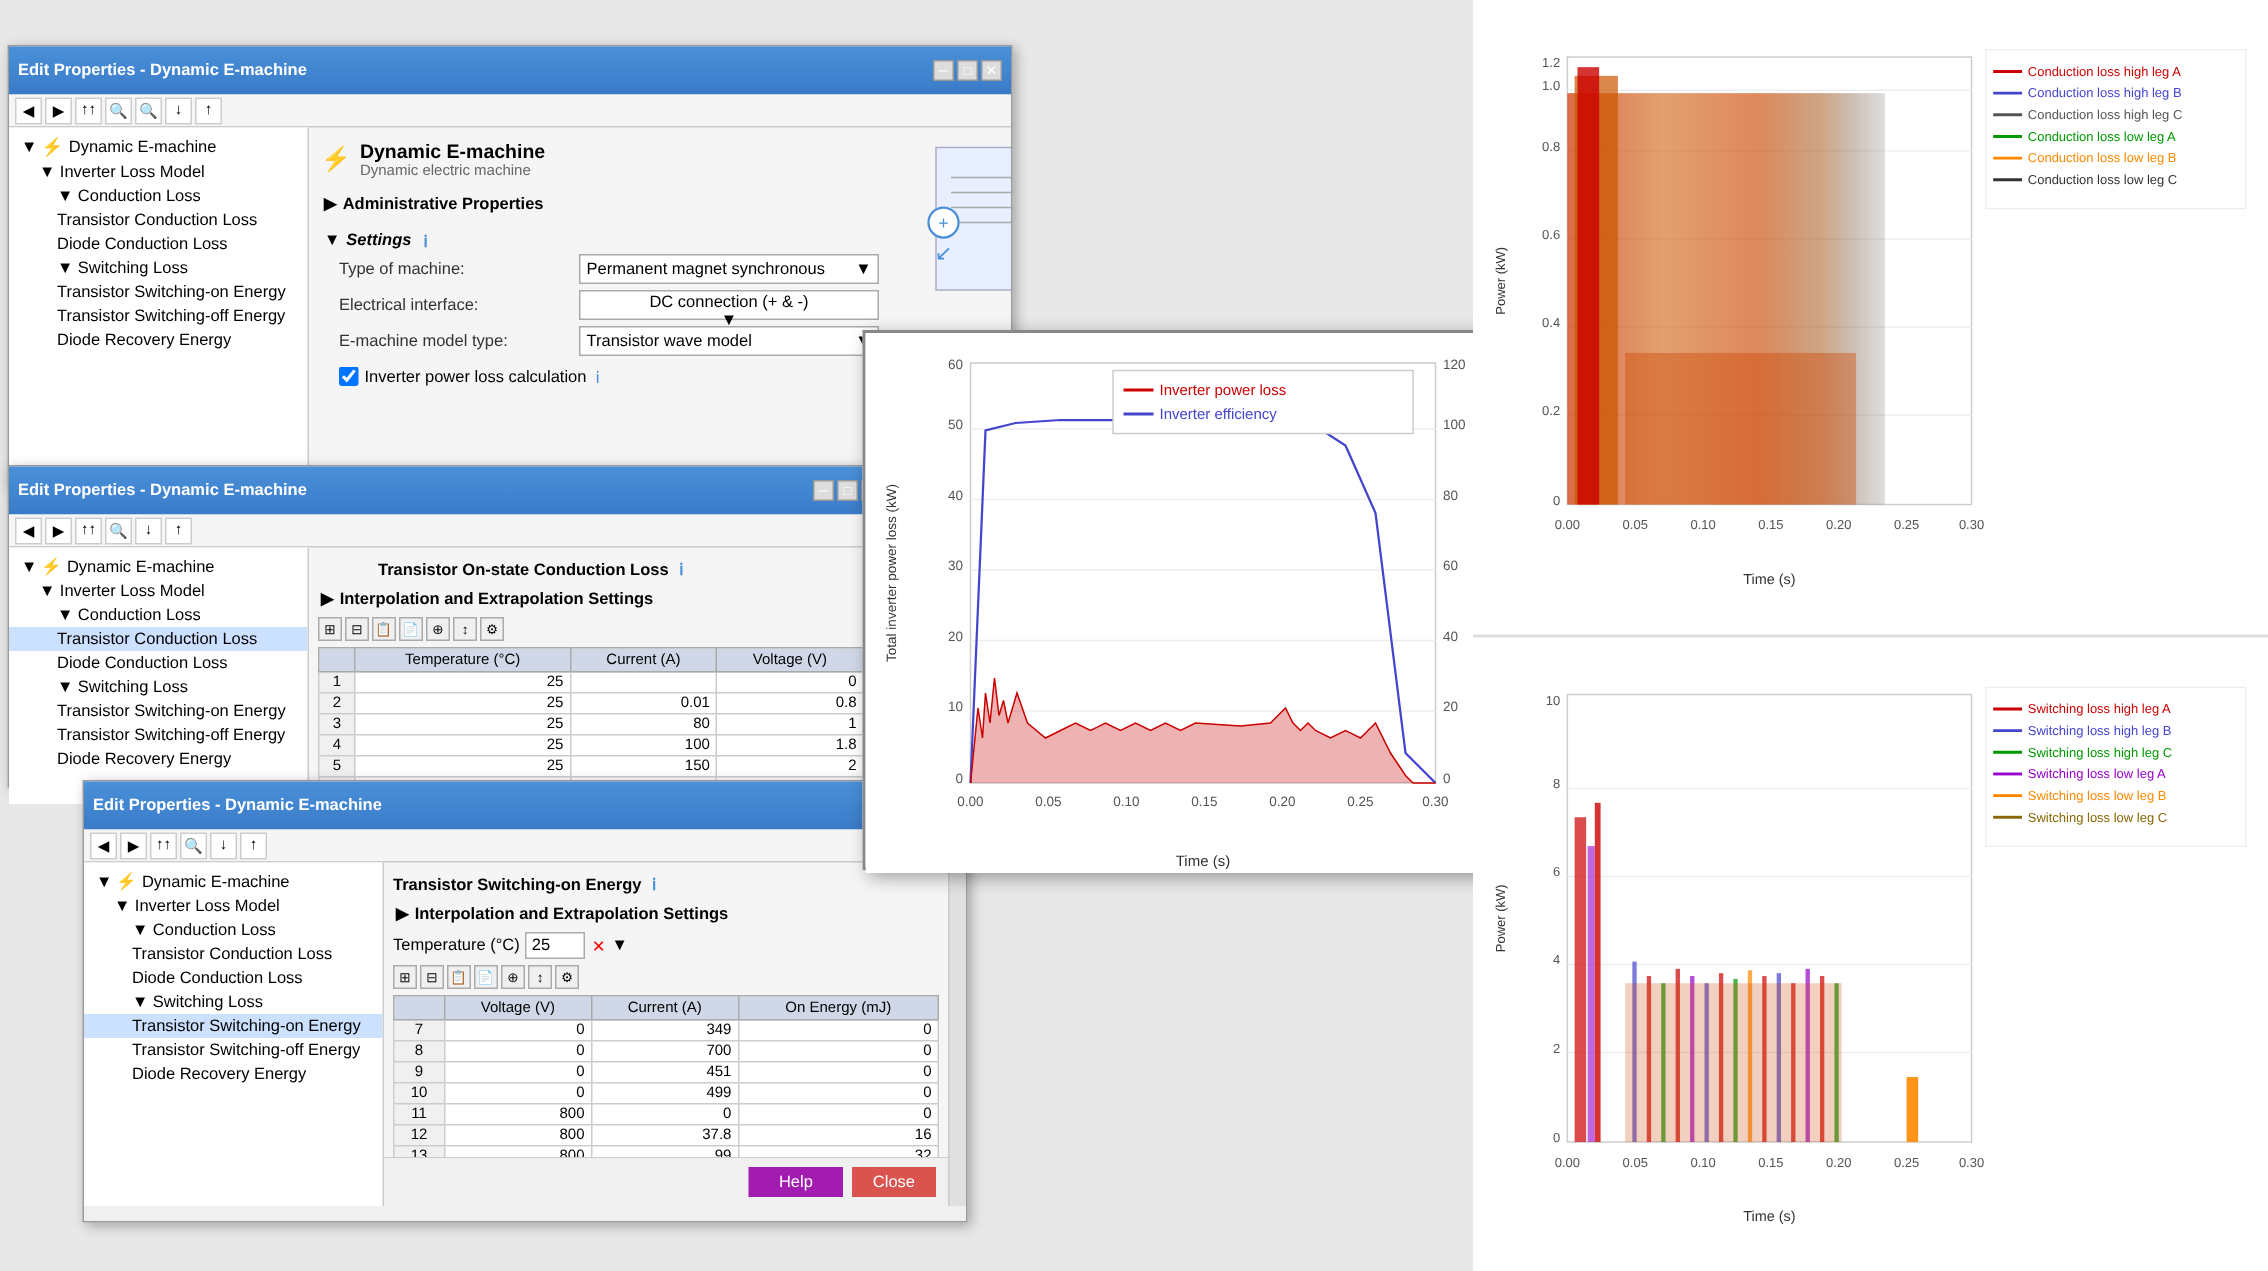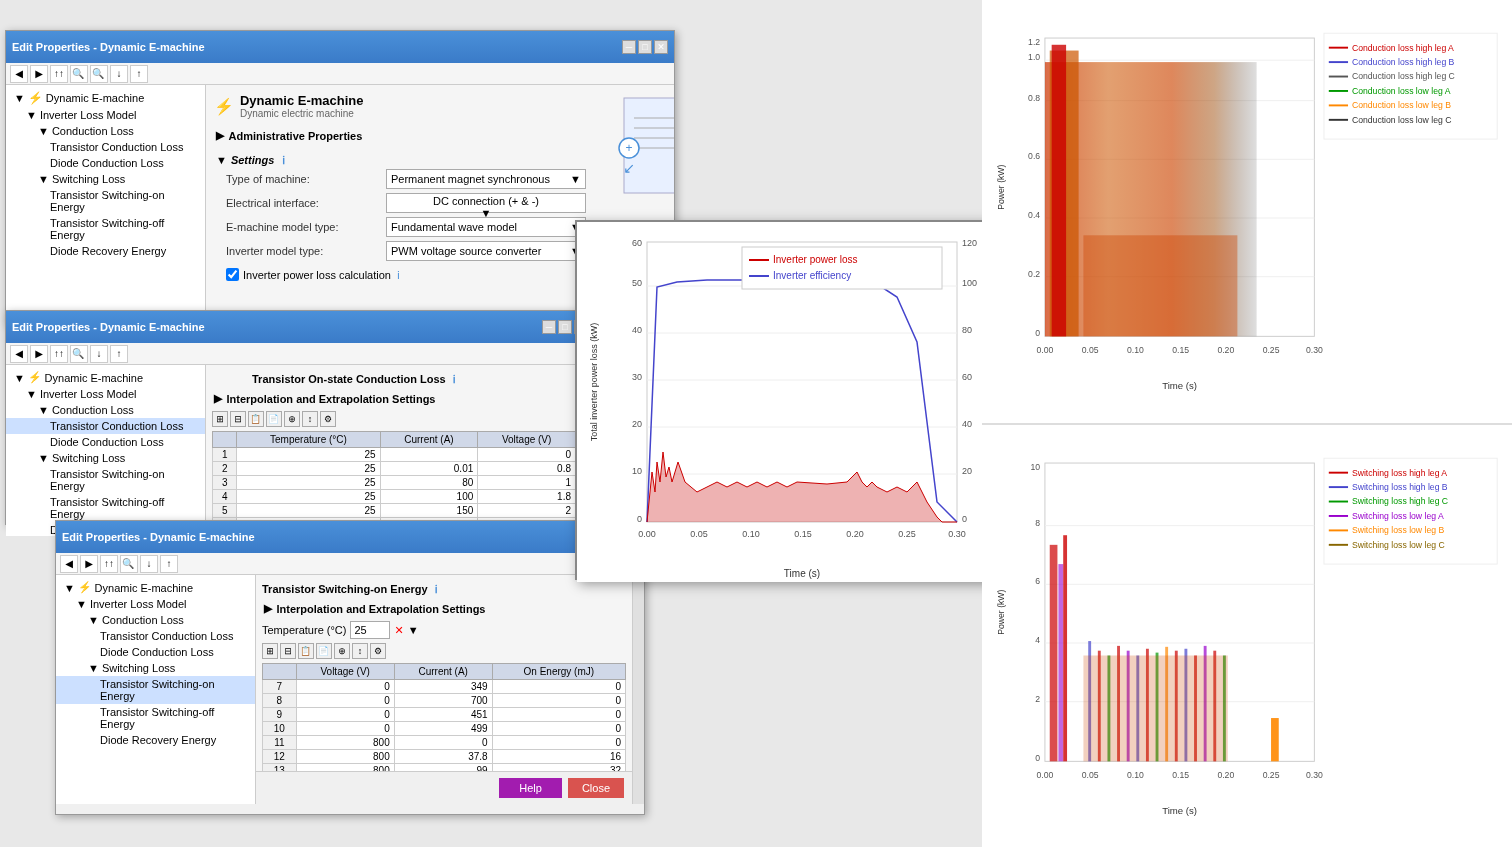--- a/index.html
+++ b/index.html
@@ -94,21 +94,21 @@
       cursor: pointer;
       display: flex;
       align-items: center;
       gap: 3px;
     }
     .tree-item.selected { background: #cce0ff; }
 
     .tree-indent-1 { padding-left: 8px; }
     .tree-indent-2 { padding-left: 20px; }
     .tree-indent-3 { padding-left: 32px; }
-    .tree-indent-4 { padding-left: 44px; }
+    .tree-indent-4 { padding-left: 32px; }
 
     
     .content-panel {
       flex: 1;
       padding: 8px;
       overflow-y: auto;
       background: #f5f5f5;
     }
 
     .collapsible-title {
@@ -371,28 +371,21 @@
               <div class="form-row">
                 <span class="form-label">Electrical interface:</span>
                 <div class="form-control" style="min-width:200px;flex-direction:column;">
                   <span>DC connection (+ &amp; -)</span>
                   <span>▼</span>
                 </div>
               </div>
               <div class="form-row">
                 <span class="form-label">E-machine model type:</span>
                 <div class="form-control" style="min-width:200px;">
-                  <span>Fundamental wave model</span>
-                  <span>▼</span>
-                </div>
-              </div>
-              <div class="form-row">
-                <span class="form-label">Inverter model type:</span>
-                <div class="form-control" style="min-width:200px;">
-                  <span>PWM voltage source converter</span>
+                  <span>Transistor wave model</span>
                   <span>▼</span>
                 </div>
               </div>
               <div class="checkbox-row">
                 <input type="checkbox" checked="" style="">
                 <span>Inverter power loss calculation</span>
                 <span style="color:#4a90d9; margin-left:2px;">ℹ</span>
               </div>
             </div>
           </div>

